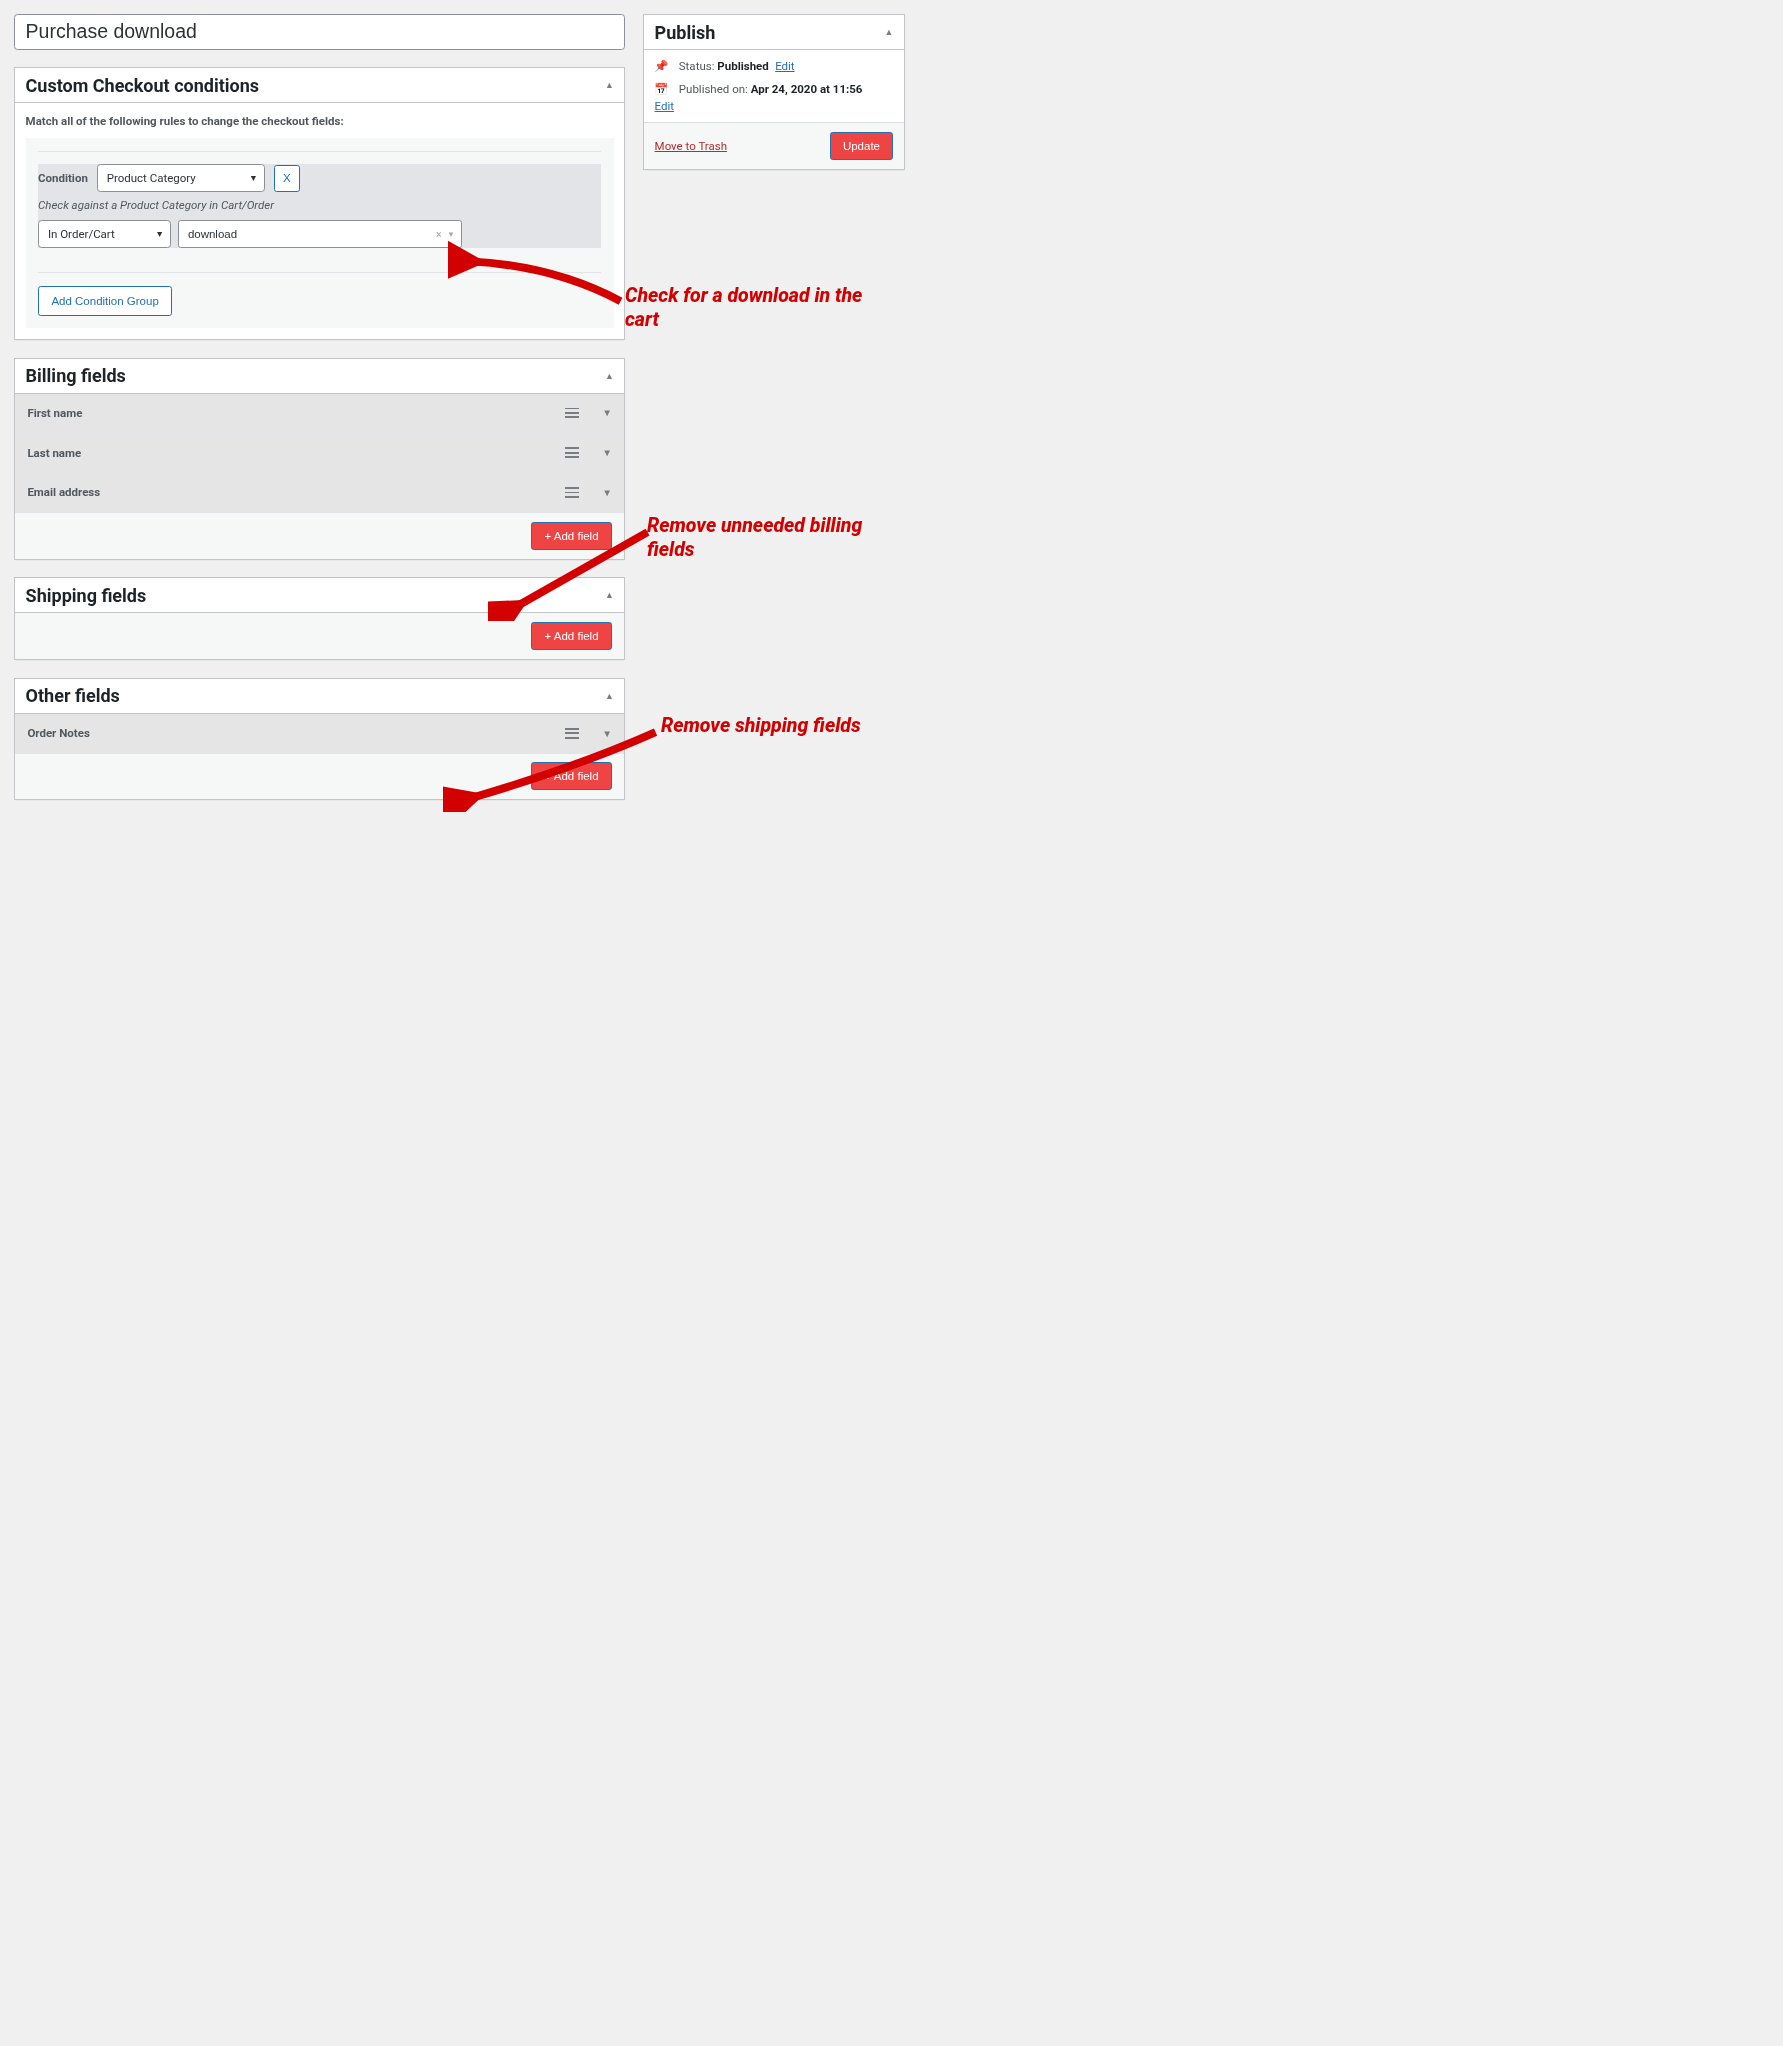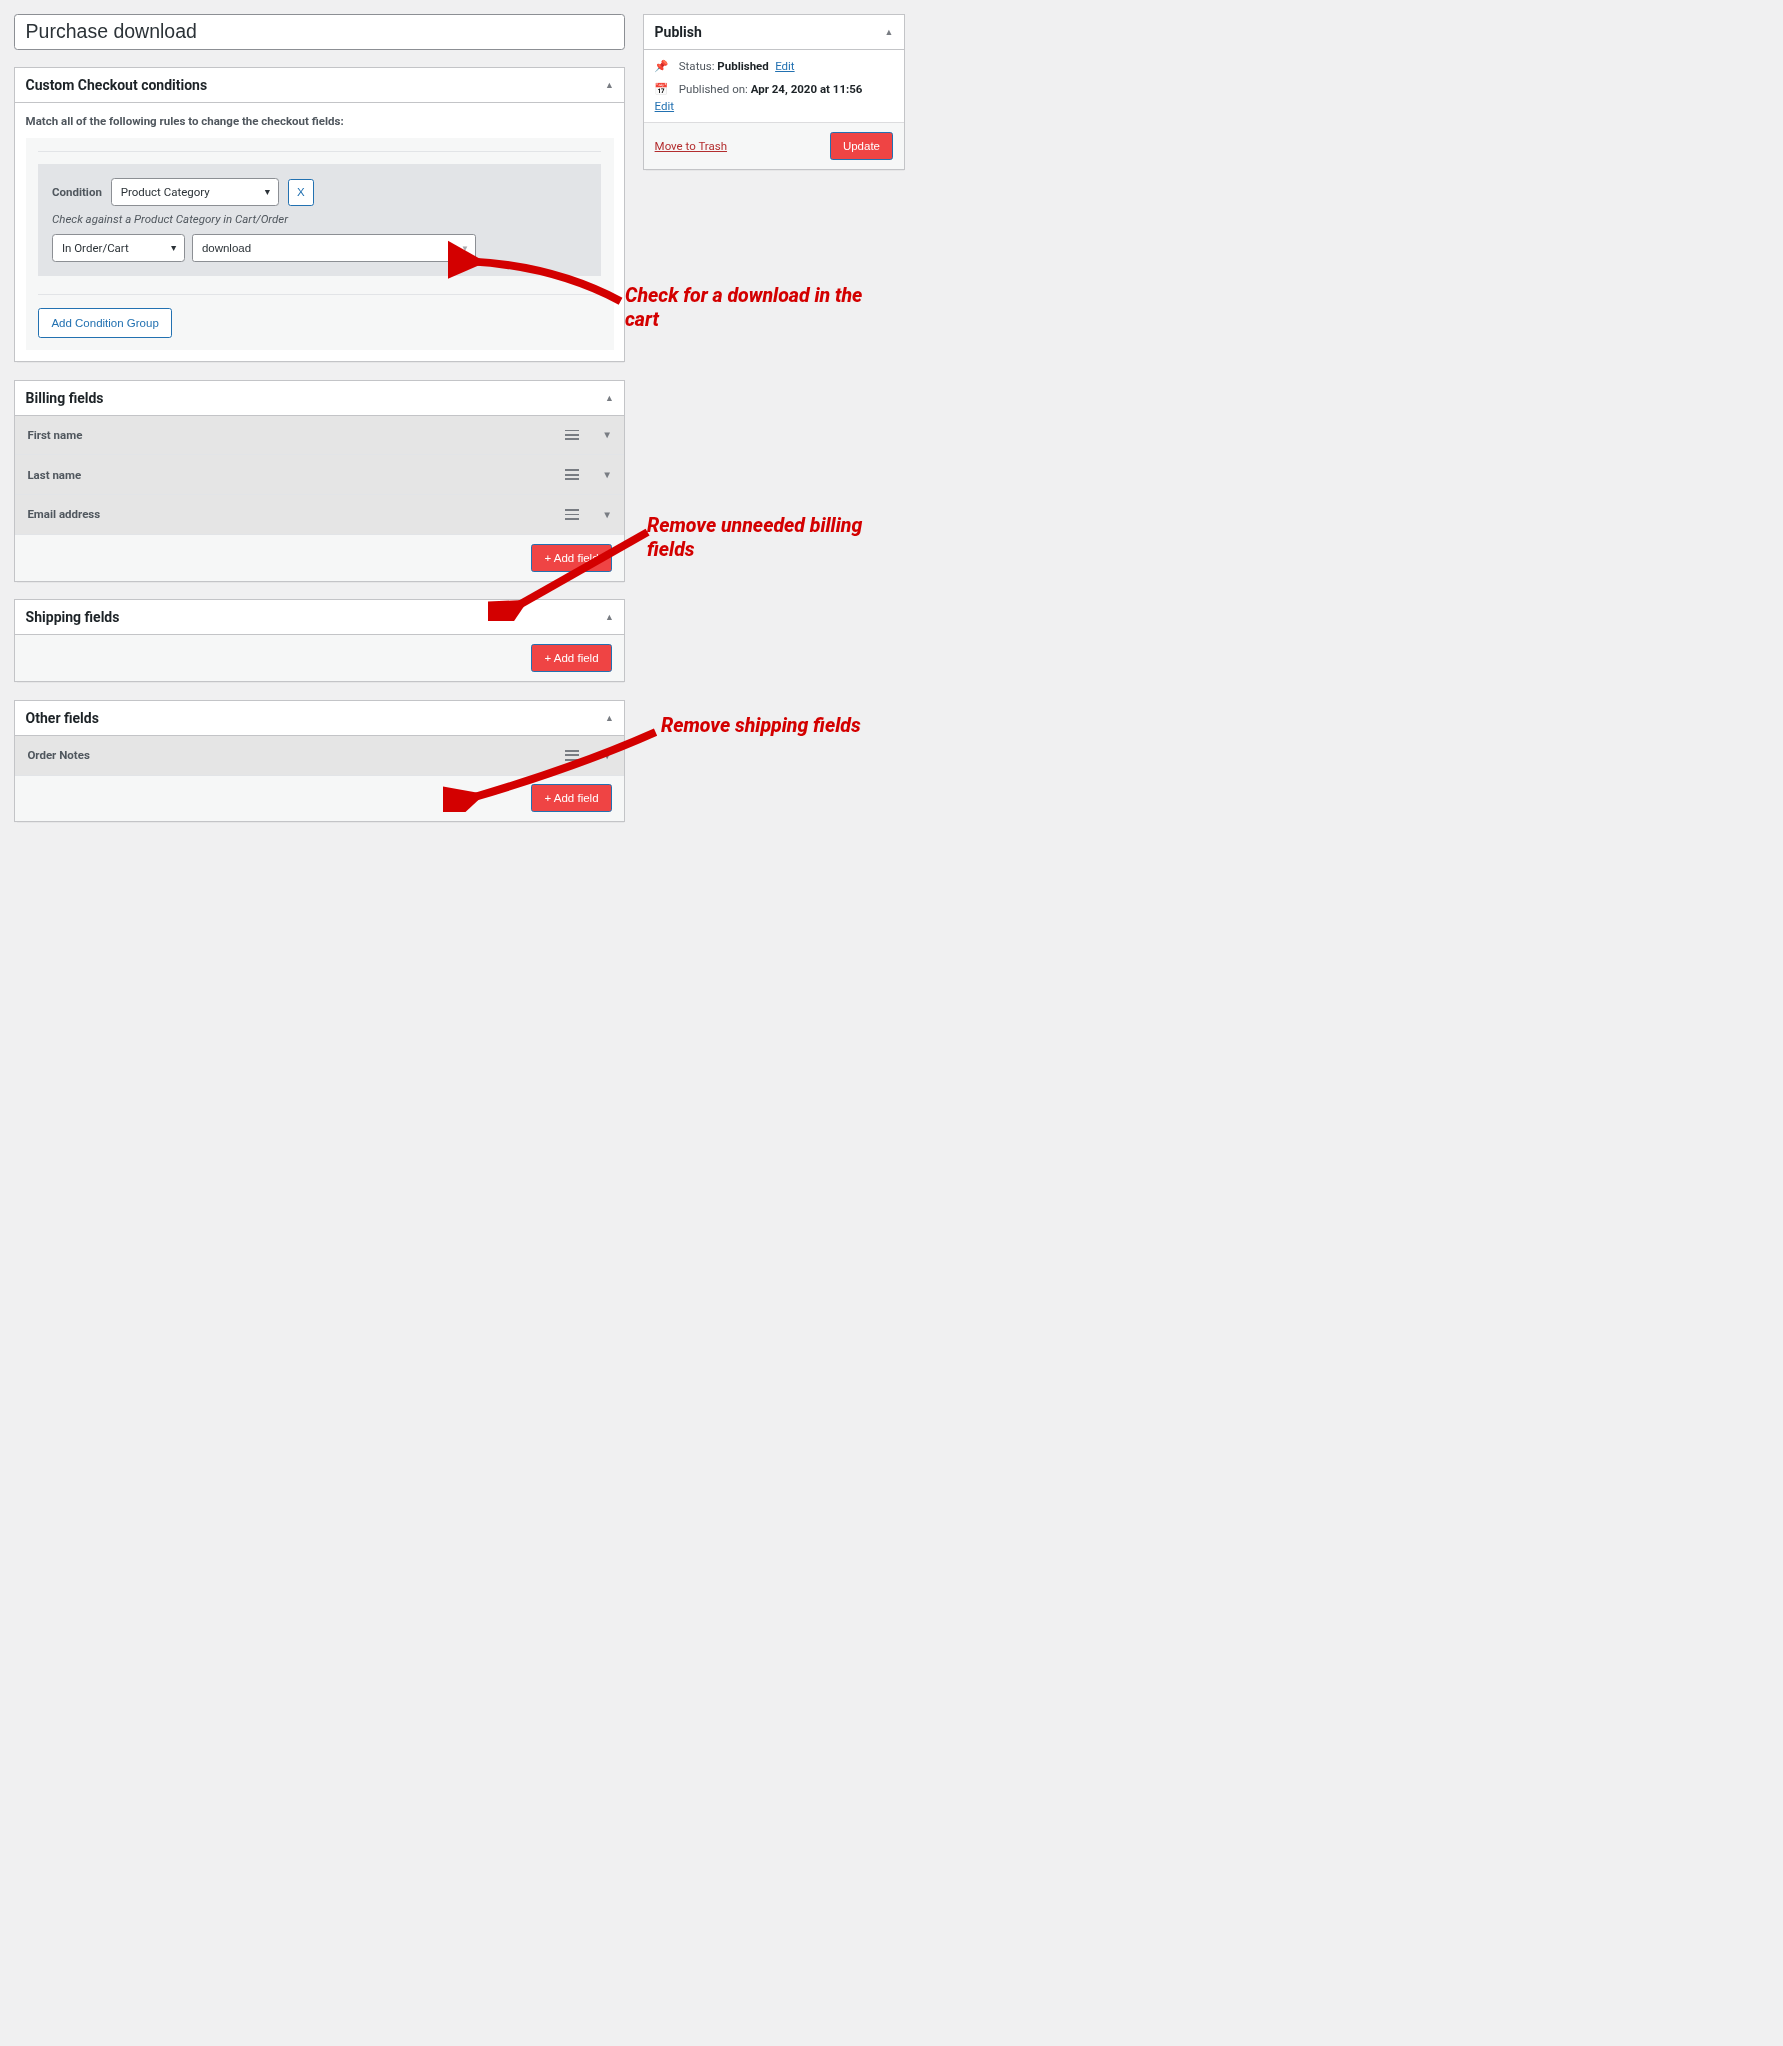--- a/index.html
+++ b/index.html
@@ -40,21 +40,21 @@
   }
   .postbox-header {
     display: flex;
     align-items: center;
     justify-content: space-between;
     border-bottom: 0.9px solid #c3c4c7;
     padding: 0 10.6px;
     height: 35px;
   }
   .postbox-header h2 {
-    font-size: 14px;
+    font-size: 18px;
     font-weight: 700;
     color: #1d2327;
   }
   .toggle-arrow {
     font-size: 8.9px;
     color: #787c82;
     cursor: pointer;
     user-select: none;
   }
   .postbox .inside { padding: 10.6px; }
@@ -62,22 +62,21 @@
   .rules-intro { font-weight: 700; color: #50575e; margin-bottom: 10.6px; }
 
   .rules-group-wrap {
     background: #f6f7f7;
     padding: 12.4px;
   }
   .group-hr { border: none; border-top: 0.9px solid #e2e4e7; margin-bottom: 12.4px; }
 
   .condition-box {
     background: #e2e4e7;
-    padding: 14px;
-    margin-bottom: 18px;
+    margin-bottom: 24px;
   }
   .cond-row-1 {
     display: flex;
     align-items: center;
     gap: 8.9px;
   }
   .cond-label { font-weight: 700; color: #50575e; font-size: 11.5px; }
   .wp-select {
     background: #fff;
     border: 0.9px solid #8c8f94;

